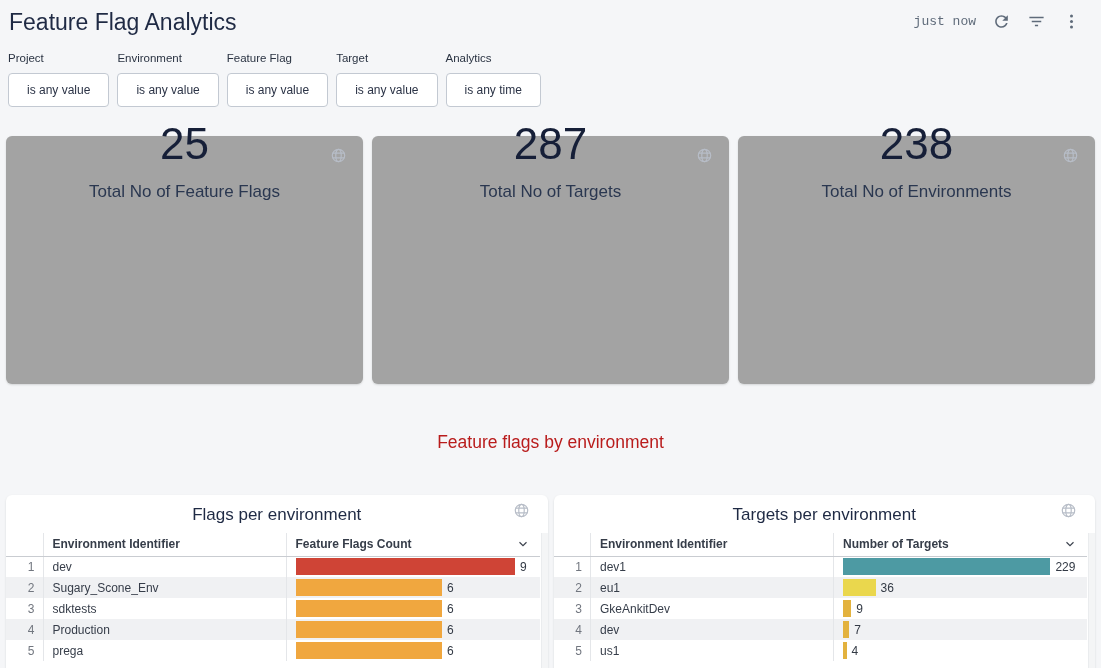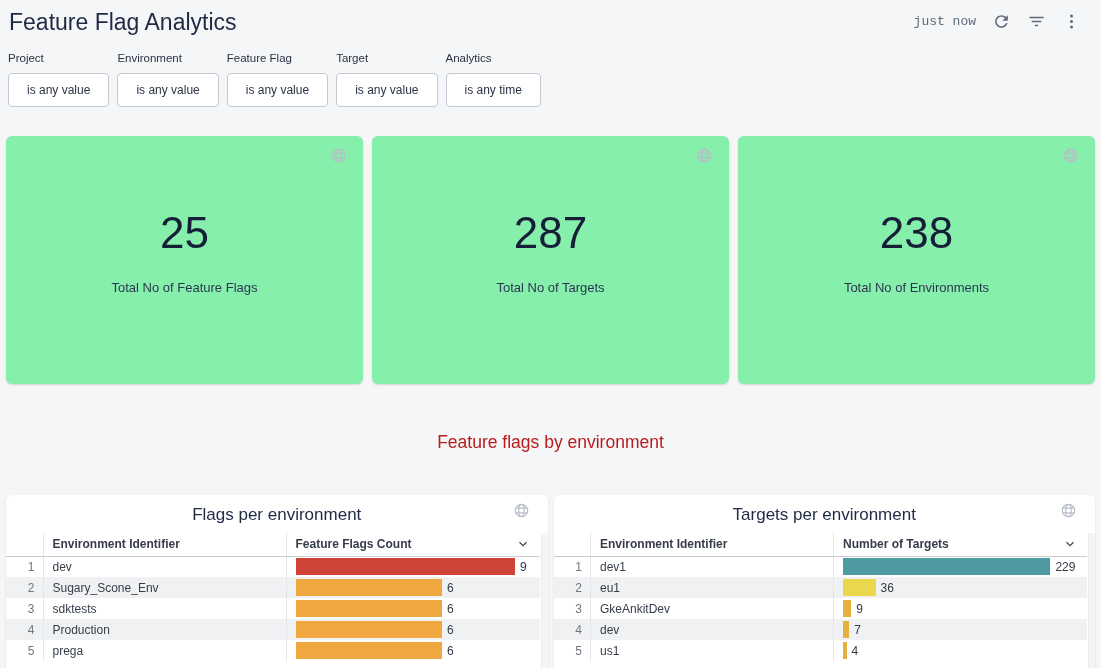--- a/index.html
+++ b/index.html
@@ -38,27 +38,27 @@
     white-space:nowrap;
     text-align:right;
   }
 
   
   .kpi-row { display:flex; gap:9px; padding:0 6px; margin-top:29px; }
   .kpi-card {
     position:relative;
     flex:1;
     height:248px;
-    background:#86efac;
+    background:#a3a3a3;
     border-radius:6px;
     box-shadow:0 1px 2px rgba(60,64,67,.18);
-    display:flex; flex-direction:column; align-items:center; justify-content:center;
+    display:flex; flex-direction:column; align-items:center; justify-content:flex-start;
   }
   .kpi-value { font-size:44px; color:#161f38; line-height:1; margin-top:-14px; }
-  .kpi-label { font-size:13px; color:#2a3750; margin-top:25px; }
+  .kpi-label { font-size:17px; color:#2a3750; margin-top:16px; }
   .card-globe { position:absolute; top:11px; right:16px; }
 
   
   .section-title {
     margin-top:48px;
     text-align:center;
     font-size:17.5px;
     font-weight:500;
     color:#b91c1c;
   }

